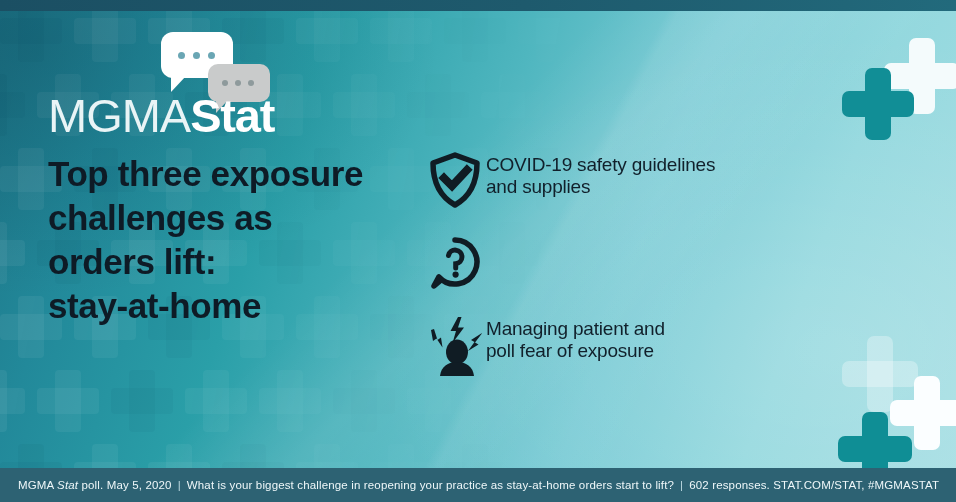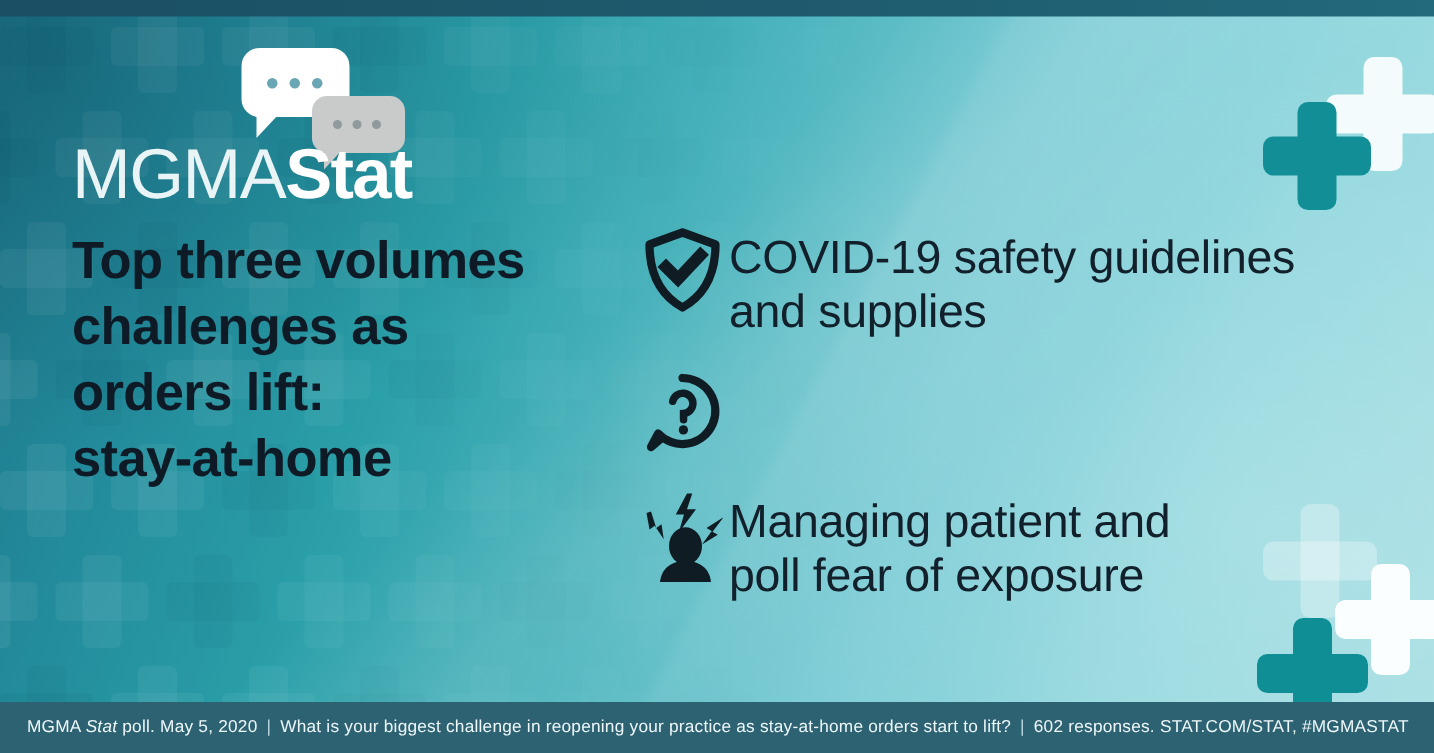--- a/index.html
+++ b/index.html
@@ -73,21 +73,21 @@
   .headline{
     position:absolute;left:48px;top:152px;width:350px;
     color:#0e1b26;font-size:35px;font-weight:700;line-height:1.26;
     letter-spacing:-.4px;
   }
   
   .list{position:absolute;left:428px;top:152px;width:500px;}
   .row{display:flex;align-items:flex-start;margin-bottom:20px;}
   .row .ico{width:58px;flex:0 0 58px;height:62px;position:relative;}
   .row .txt{
-    color:#11202b;font-size:31px;font-weight:400;line-height:1.16;
+    color:#11202b;font-size:19px;font-weight:400;line-height:1.16;
     letter-spacing:-.2px;padding-top:2px;
   }
   .r1{margin-bottom:22px;}
   .r2{margin-bottom:18px;}
 </style>
 </head>
 <body>
 
 <div id="stage">
 
@@ -270,21 +270,21 @@
       <div class="dot" style="left:27px;top:16px;width:6px;height:6px;background:#8e9a9c;"></div>
       <div class="dot" style="left:40px;top:16px;width:6px;height:6px;background:#8e9a9c;"></div>
     </div>
 
     <div class="wordmark">
       <span class="wm-thin">MGMA</span><span class="wm-bold">Stat</span>
     </div>
   </div>
 
   <div class="headline">
-    <div>Top three volumes</div>
+    <div>Top three exposure</div>
     <div>challenges as</div>
     <div>orders lift:</div>
     <div>stay-at-home</div>
   </div>
 
   <div class="list">
 
     <div class="row r1">
       <div class="ico">
         <svg width="54" height="56" viewBox="0 0 54 56" aria-hidden="true">

